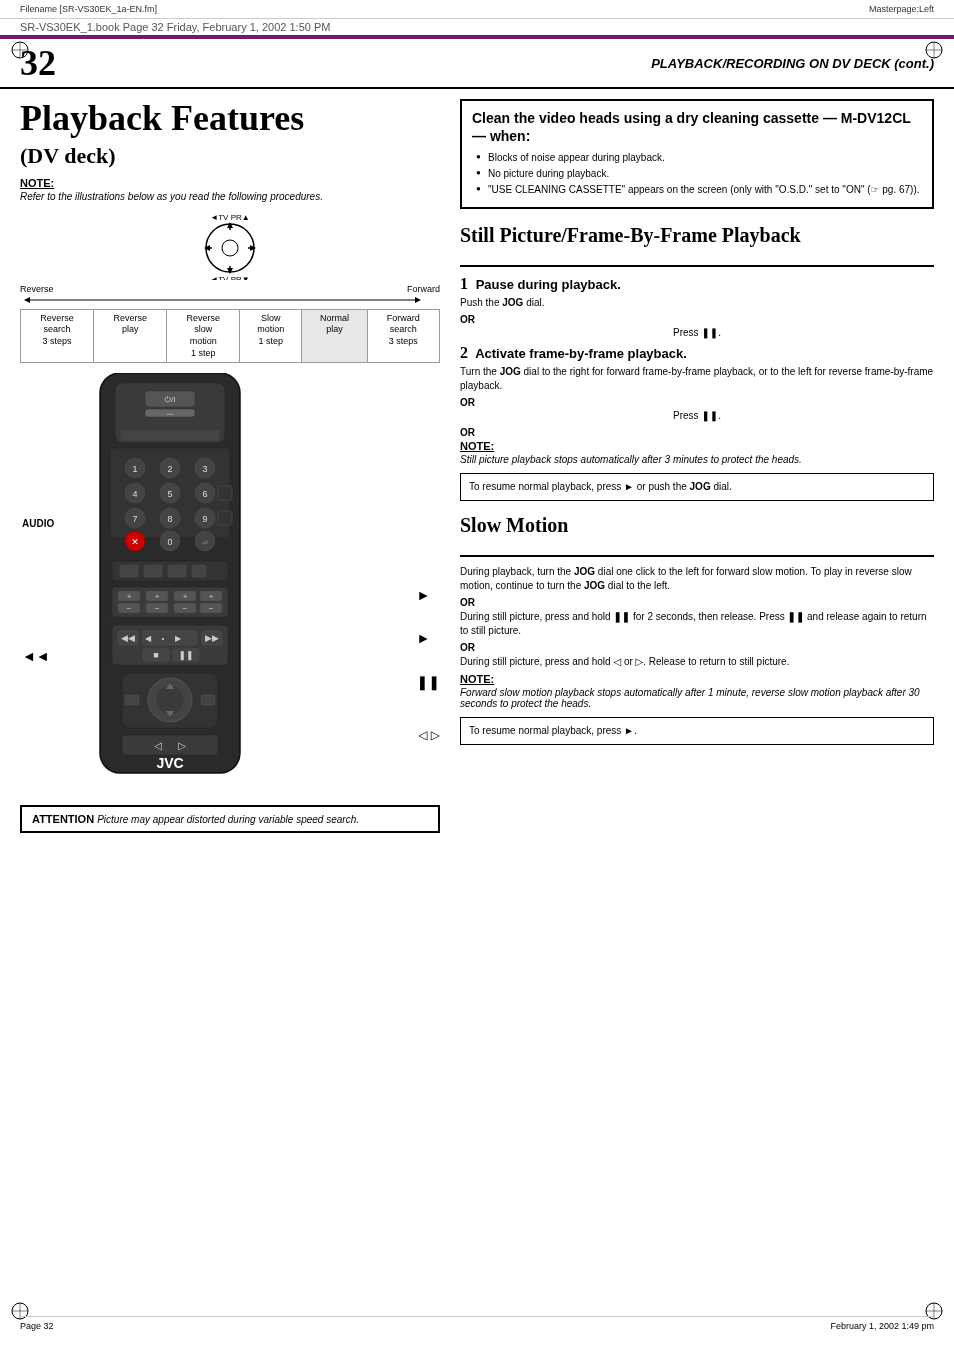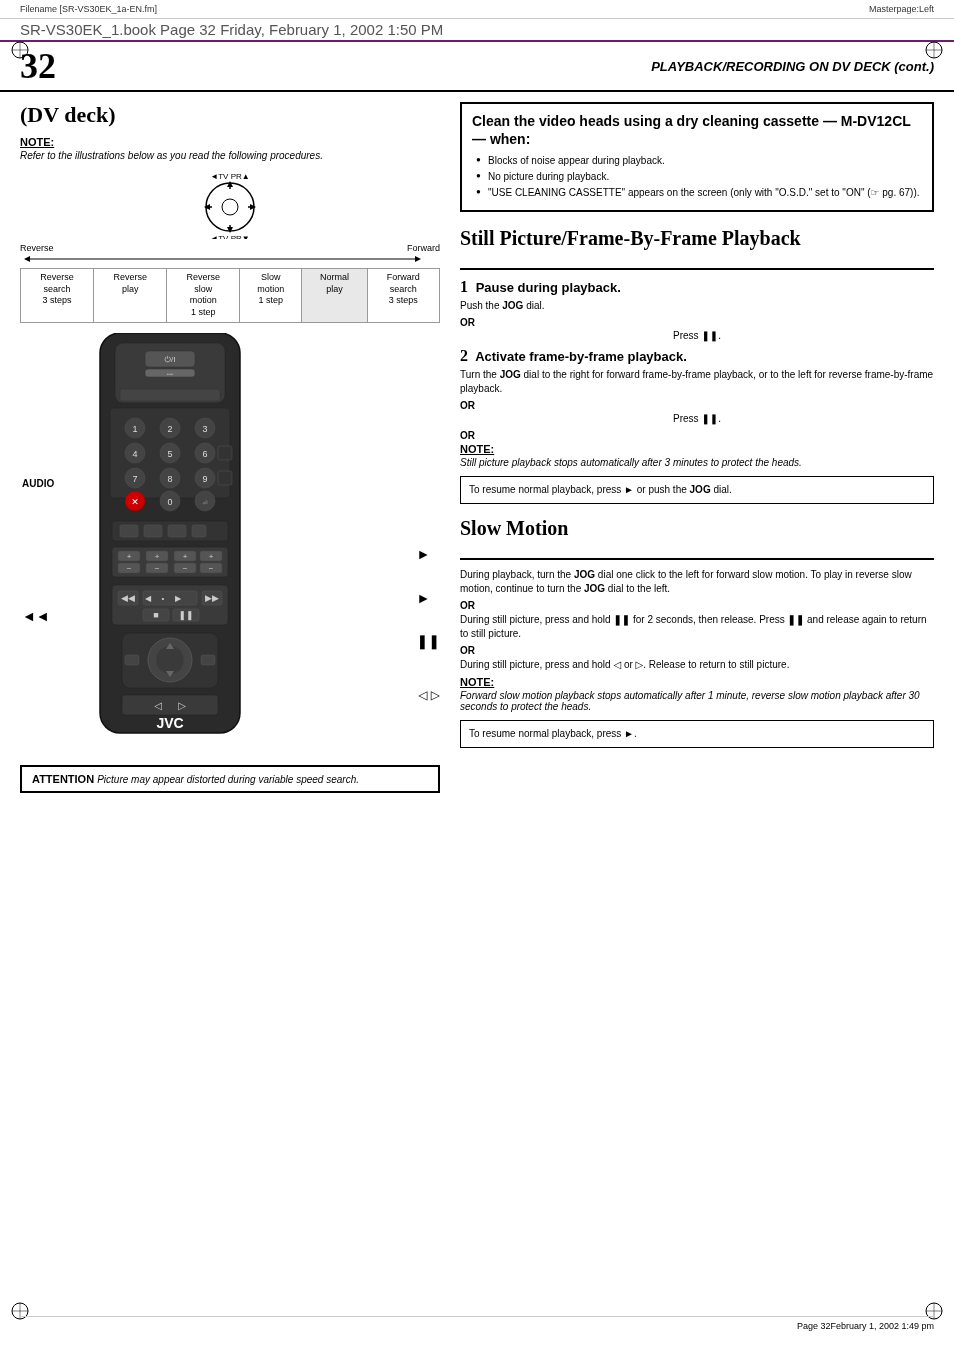--- a/index.html
+++ b/index.html
@@ -29,22 +29,22 @@
       padding: 4px 20px;
       font-size: 9px;
       color: #333;
     }
 
     .sub-header {
       display: flex;
       justify-content: space-between;
       align-items: center;
       padding: 2px 20px;
-      border-bottom: 2px solid #701a75;
-      font-size: 15px;
+      border-bottom: 4px solid #701a75;
+      font-size: 11px;
       color: #555;
     }
 
     
     .content-area {
       display: flex;
       padding: 10px 20px;
       gap: 20px;
     }
 
@@ -230,21 +230,21 @@
       margin-top: 6px;
     }
 
     
     .page-footer {
       position: absolute;
       bottom: 20px;
       left: 20px;
       right: 20px;
       display: flex;
-      justify-content: flex-end;
+      justify-content: space-between;
       font-size: 9px;
       border-top: 1px solid #ccc;
       padding-top: 4px;
     }
 
     
     .corner-mark {
       position: absolute;
       width: 20px;
       height: 20px;
@@ -291,20 +291,21 @@
 
   <div class="doc-header">
     <div class="doc-header-left">32</div>
     <div class="doc-header-right">PLAYBACK/RECORDING ON DV DECK (cont.)</div>
   </div>
 
   <div class="content-area">
 
     <div class="left-col">
 
+      <div class="main-heading">Playback Features</div>
       <div class="sub-heading">(DV deck)</div>
 
       <div class="note-label">NOTE:</div>
       <div class="note-text">Refer to the illustrations below as you read the following procedures.</div>
 
       <div class="speed-diagram">
 
         <div class="dial-container">
           <svg width="160" height="70">
 

